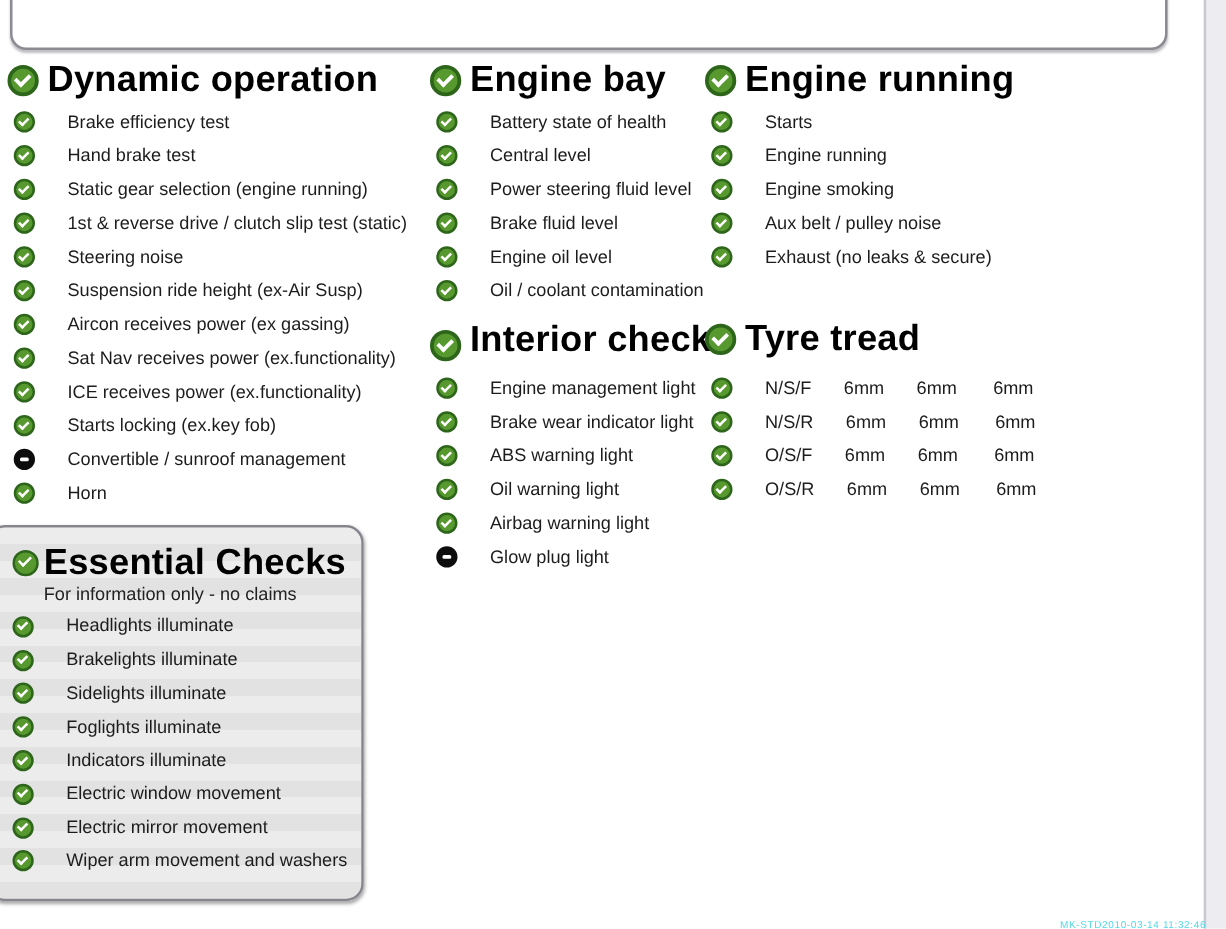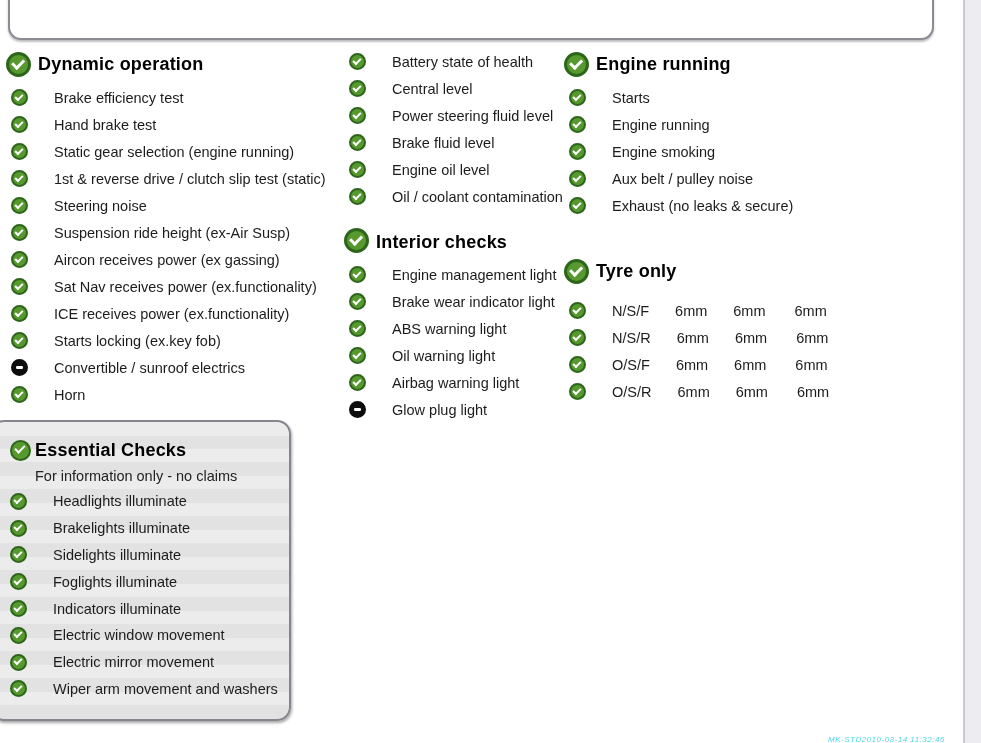--- a/index.html
+++ b/index.html
@@ -22,21 +22,21 @@
     box-sizing:border-box;
   }
   
   .col{position:absolute;top:46px;}
   .col-1{left:6px;width:334px;}
   .col-2{left:344px;width:216px;}
   .col-3{left:564px;width:232px;}
 
   .section-header{display:flex;align-items:center;gap:7px;height:36px;}
   .section-header .title{
-    font-size:18px;font-weight:bold;color:#000;letter-spacing:.2px;
+    font-size:29px;font-weight:bold;color:#000;letter-spacing:.2px;
     white-space:nowrap;
   }
   .sec2{margin-top:7px;align-items:flex-end;}
   .sec2-far{margin-top:34px;}
   ul.check-list{list-style:none;margin:0;padding:0;margin-top:2px;}
   ul.after-header{margin-top:8px;}
   li.check-item{
     display:flex;align-items:center;gap:26px;height:27px;
     padding-left:5px;font-size:14.5px;white-space:nowrap;
   }
@@ -72,22 +72,22 @@
   }
   .essential-card .section-header{height:32px;gap:4px;}
   .essential-card .note{
     margin-left:25px;height:20px;display:flex;align-items:center;
     font-size:14.5px;color:#222;text-align:center;
   }
   .essential-card li.check-item{padding-left:0;height:26.8px;}
 
   
   .watermark{
-    position:absolute;left:828px;top:735px;font-size:8px;letter-spacing:.5px;
-    color:#4fd8e8;white-space:nowrap;font-style:italic;
+    position:absolute;left:848px;top:735px;font-size:8px;letter-spacing:.5px;
+    color:#4fd8e8;white-space:nowrap;
   }
 </style>
 </head>
 <body>
 
 <div class="page-edge"></div>
 <div class="top-card"></div>
 
 <div class="col col-1">
   <div class="section-header">
@@ -140,31 +140,35 @@
     <span>ICE receives power (ex.functionality)</span>
   </li>
 
   <li class="check-item pass">
     <span class="ci ci-sm"></span>
     <span>Starts locking (ex.key fob)</span>
   </li>
 
   <li class="check-item na">
     <span class="ci ci-sm"></span>
-    <span>Convertible / sunroof electrics</span>
+    <span>Convertible / sunroof management</span>
   </li>
 
   <li class="check-item pass">
     <span class="ci ci-sm"></span>
     <span>Horn</span>
   </li>
 </ul>
 </div>
 
 <div class="col col-2">
+  <div class="section-header">
+    <span class="ci ci-lg"></span>
+    <span class="title">Engine bay</span>
+  </div>
   <ul class="check-list">
   <li class="check-item pass">
     <span class="ci ci-sm"></span>
     <span>Battery state of health</span>
   </li>
 
   <li class="check-item pass">
     <span class="ci ci-sm"></span>
     <span>Central level</span>
   </li>
@@ -254,21 +258,21 @@
   </li>
 
   <li class="check-item pass">
     <span class="ci ci-sm"></span>
     <span>Exhaust (no leaks &amp; secure)</span>
   </li>
 </ul>
 
   <div class="section-header sec2-far">
     <span class="ci ci-lg"></span>
-    <span class="title">Tyre only</span>
+    <span class="title">Tyre tread</span>
   </div>
   <ul class="check-list after-header">
   <li class="check-item tyre-row pass">
     <span class="ci ci-sm"></span>
     <span class="tyre-pos">N/S/F</span>
     <span class="tyre-val">6mm</span>
     <span class="tyre-val">6mm</span>
     <span class="tyre-val last">6mm</span>
   </li>
 

